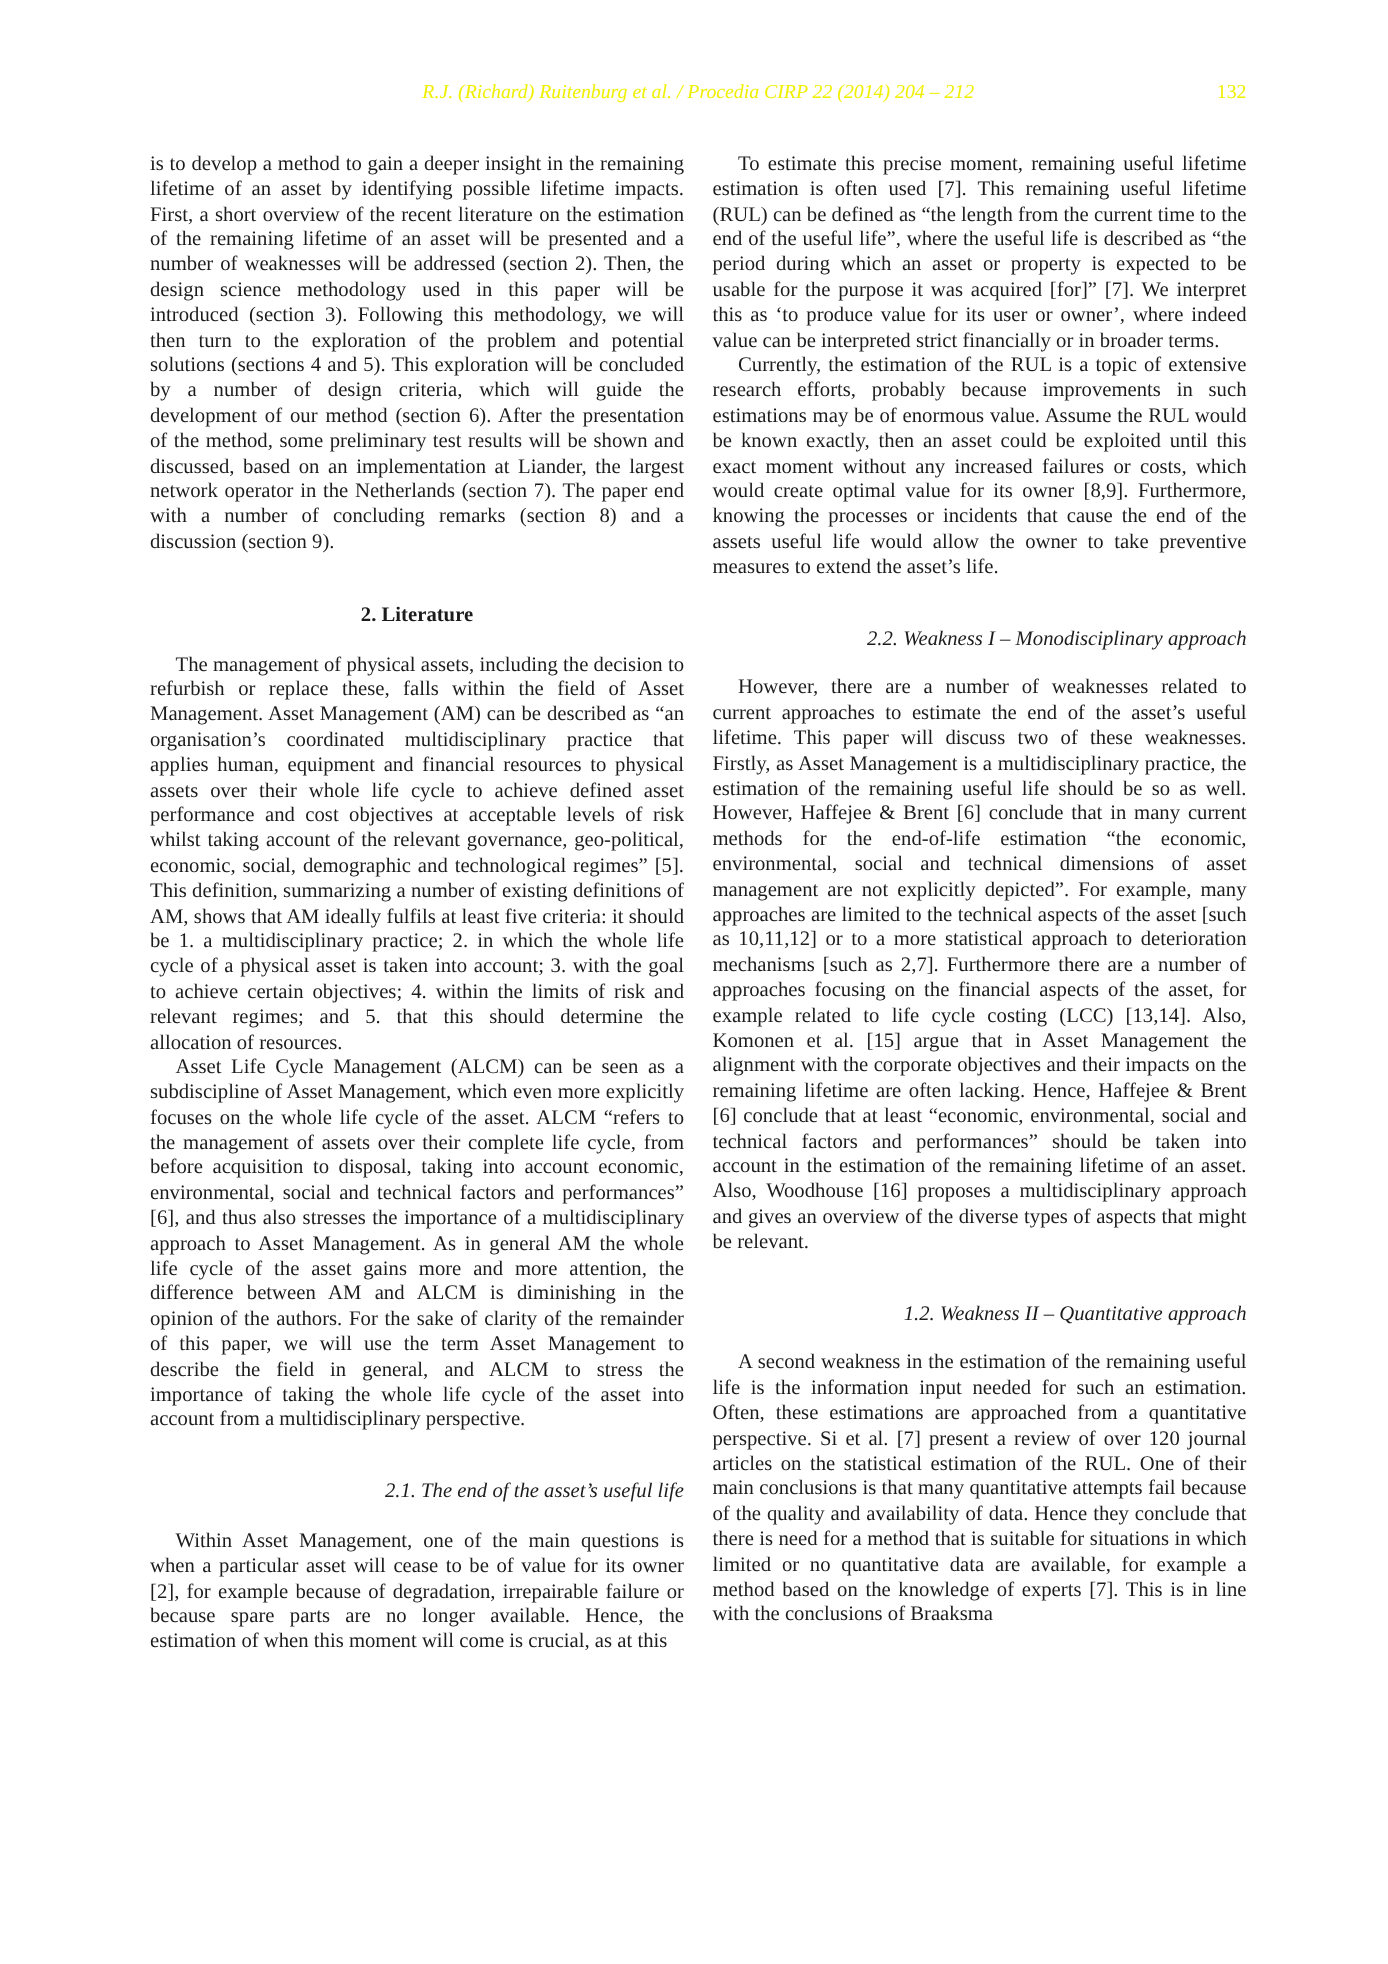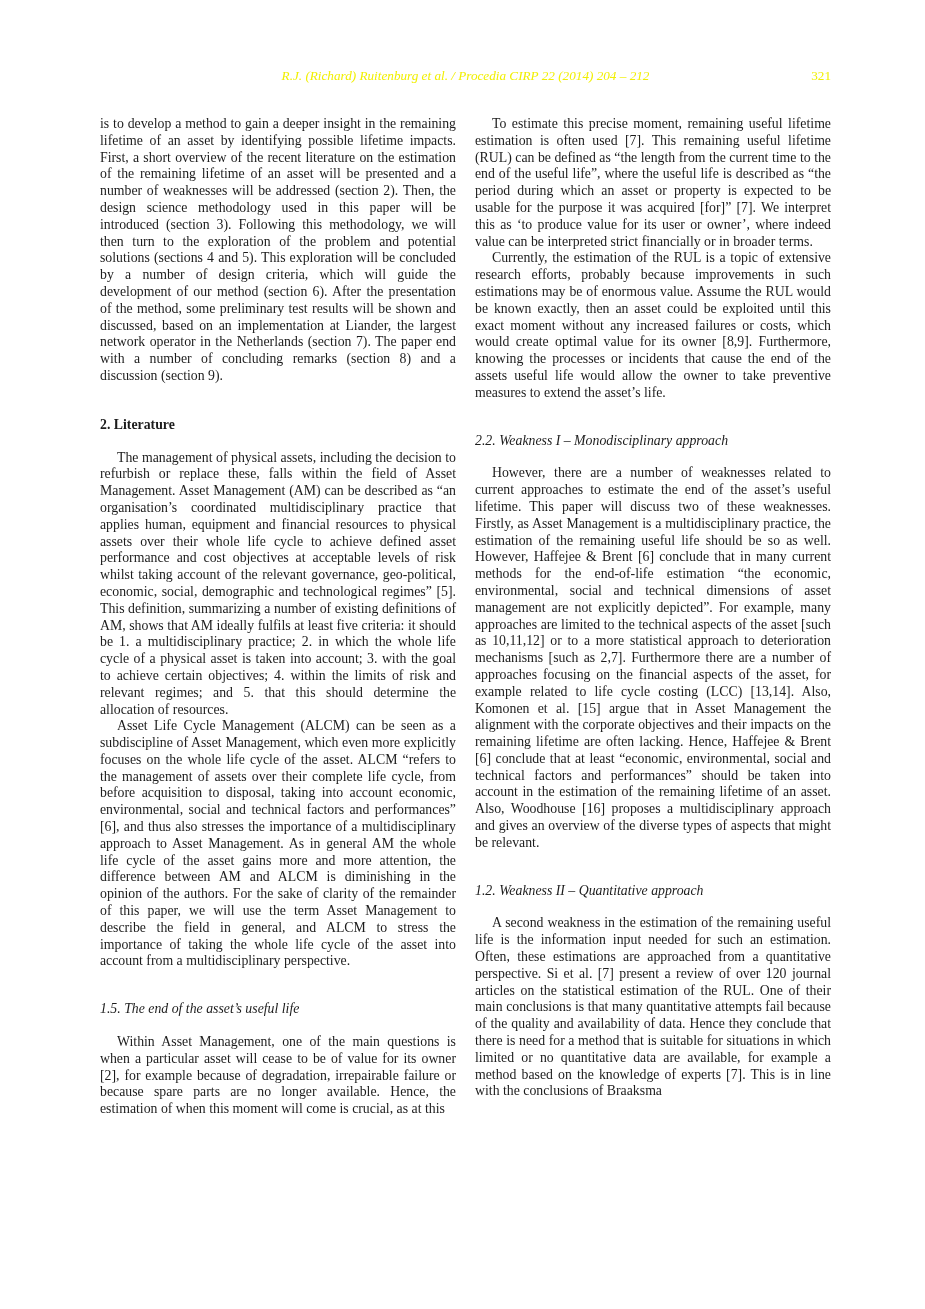--- a/index.html
+++ b/index.html
@@ -11,21 +11,21 @@
     width: 925px;
     height: 1309px;
     position: relative;
     font-family: "Liberation Serif", "DejaVu Serif", serif;
     color: #1c1c1c;
     overflow: hidden;
   }
   .page {
     position: absolute;
     left: 100px;
-    top: 68px;
+    top: 53px;
     width: 731px;
   }
   .running-header {
     position: relative;
     width: 100%;
     height: 20px;
     font-size: 13.2px;
     font-style: italic;
   }
   .running-title {
@@ -56,48 +56,48 @@
     text-align: justify;
   }
   .col p.indent {
     text-indent: 17px;
   }
   .heading-bold {
     font-size: 13.8px;
     font-weight: bold;
     font-style: normal;
     margin: 32px 0 16px 0;
-    text-align: left;
+    text-align: center;
   }
   .heading-italic {
     font-size: 13.8px;
     font-weight: normal;
     font-style: italic;
     margin: 31px 0 16px 0;
-    text-align: left;
+    text-align: right;
   }
 </style>
 </head>
 <body>
 
 <div class="page">
 
   <div class="running-header">
     <span class="running-title">R.J. (Richard) Ruitenburg et al. / Procedia CIRP 22 (2014) 204 – 212</span>
-    <span class="page-number">321</span>
+    <span class="page-number">132</span>
   </div>
 
   <div class="columns">
 
     <div class="col">
       <p>is to develop a method to gain a deeper insight in the remaining lifetime of an asset by identifying possible lifetime impacts. First, a short overview of the recent literature on the estimation of the remaining lifetime of an asset will be presented and a number of weaknesses will be addressed (section 2). Then, the design science methodology used in this paper will be introduced (section 3). Following this methodology, we will then turn to the exploration of the problem and potential solutions (sections 4 and 5). This exploration will be concluded by a number of design criteria, which will guide the development of our method (section 6). After the presentation of the method, some preliminary test results will be shown and discussed, based on an implementation at Liander, the largest network operator in the Netherlands (section 7). The paper end with a number of concluding remarks (section 8) and a discussion (section 9).</p>
       <h2 class="heading-bold">2. Literature</h2>
       <p class="indent">The management of physical assets, including the decision to refurbish or replace these, falls within the field of Asset Management. Asset Management (AM) can be described as “an organisation’s coordinated multidisciplinary practice that applies human, equipment and financial resources to physical assets over their whole life cycle to achieve defined asset performance and cost objectives at acceptable levels of risk whilst taking account of the relevant governance, geo-political, economic, social, demographic and technological regimes” [5]. This definition, summarizing a number of existing definitions of AM, shows that AM ideally fulfils at least five criteria: it should be 1. a multidisciplinary practice; 2. in which the whole life cycle of a physical asset is taken into account; 3. with the goal to achieve certain objectives; 4. within the limits of risk and relevant regimes; and 5. that this should determine the allocation of resources.</p>
       <p class="indent">Asset Life Cycle Management (ALCM) can be seen as a subdiscipline of Asset Management, which even more explicitly focuses on the whole life cycle of the asset. ALCM “refers to the management of assets over their complete life cycle, from before acquisition to disposal, taking into account economic, environmental, social and technical factors and performances” [6], and thus also stresses the importance of a multidisciplinary approach to Asset Management. As in general AM the whole life cycle of the asset gains more and more attention, the difference between AM and ALCM is diminishing in the opinion of the authors. For the sake of clarity of the remainder of this paper, we will use the term Asset Management to describe the field in general, and ALCM to stress the importance of taking the whole life cycle of the asset into account from a multidisciplinary perspective.</p>
-      <h3 class="heading-italic">1.5. The end of the asset’s useful life</h3>
+      <h3 class="heading-italic">2.1. The end of the asset’s useful life</h3>
       <p class="indent">Within Asset Management, one of the main questions is when a particular asset will cease to be of value for its owner [2], for example because of degradation, irrepairable failure or because spare parts are no longer available. Hence, the estimation of when this moment will come is crucial, as at this</p>
     </div>
 
     <div class="col">
       <p class="indent">To estimate this precise moment, remaining useful lifetime estimation is often used [7]. This remaining useful lifetime (RUL) can be defined as “the length from the current time to the end of the useful life”, where the useful life is described as “the period during which an asset or property is expected to be usable for the purpose it was acquired [for]” [7]. We interpret this as ‘to produce value for its user or owner’, where indeed value can be interpreted strict financially or in broader terms.</p>
       <p class="indent">Currently, the estimation of the RUL is a topic of extensive research efforts, probably because improvements in such estimations may be of enormous value. Assume the RUL would be known exactly, then an asset could be exploited until this exact moment without any increased failures or costs, which would create optimal value for its owner [8,9]. Furthermore, knowing the processes or incidents that cause the end of the assets useful life would allow the owner to take preventive measures to extend the asset’s life.</p>
       <h3 class="heading-italic">2.2. Weakness I – Monodisciplinary approach</h3>
       <p class="indent">However, there are a number of weaknesses related to current approaches to estimate the end of the asset’s useful lifetime. This paper will discuss two of these weaknesses. Firstly, as Asset Management is a multidisciplinary practice, the estimation of the remaining useful life should be so as well. However, Haffejee &amp; Brent [6] conclude that in many current methods for the end-of-life estimation “the economic, environmental, social and technical dimensions of asset management are not explicitly depicted”. For example, many approaches are limited to the technical aspects of the asset [such as 10,11,12] or to a more statistical approach to deterioration mechanisms [such as 2,7]. Furthermore there are a number of approaches focusing on the financial aspects of the asset, for example related to life cycle costing (LCC) [13,14]. Also, Komonen et al. [15] argue that in Asset Management the alignment with the corporate objectives and their impacts on the remaining lifetime are often lacking. Hence, Haffejee &amp; Brent [6] conclude that at least “economic, environmental, social and technical factors and performances” should be taken into account in the estimation of the remaining lifetime of an asset. Also, Woodhouse [16] proposes a multidisciplinary approach and gives an overview of the diverse types of aspects that might be relevant.</p>
       <h3 class="heading-italic">1.2. Weakness II – Quantitative approach</h3>
       <p class="indent">A second weakness in the estimation of the remaining useful life is the information input needed for such an estimation. Often, these estimations are approached from a quantitative perspective. Si et al. [7] present a review of over 120 journal articles on the statistical estimation of the RUL. One of their main conclusions is that many quantitative attempts fail because of the quality and availability of data. Hence they conclude that there is need for a method that is suitable for situations in which limited or no quantitative data are available, for example a method based on the knowledge of experts [7]. This is in line with the conclusions of Braaksma</p>

